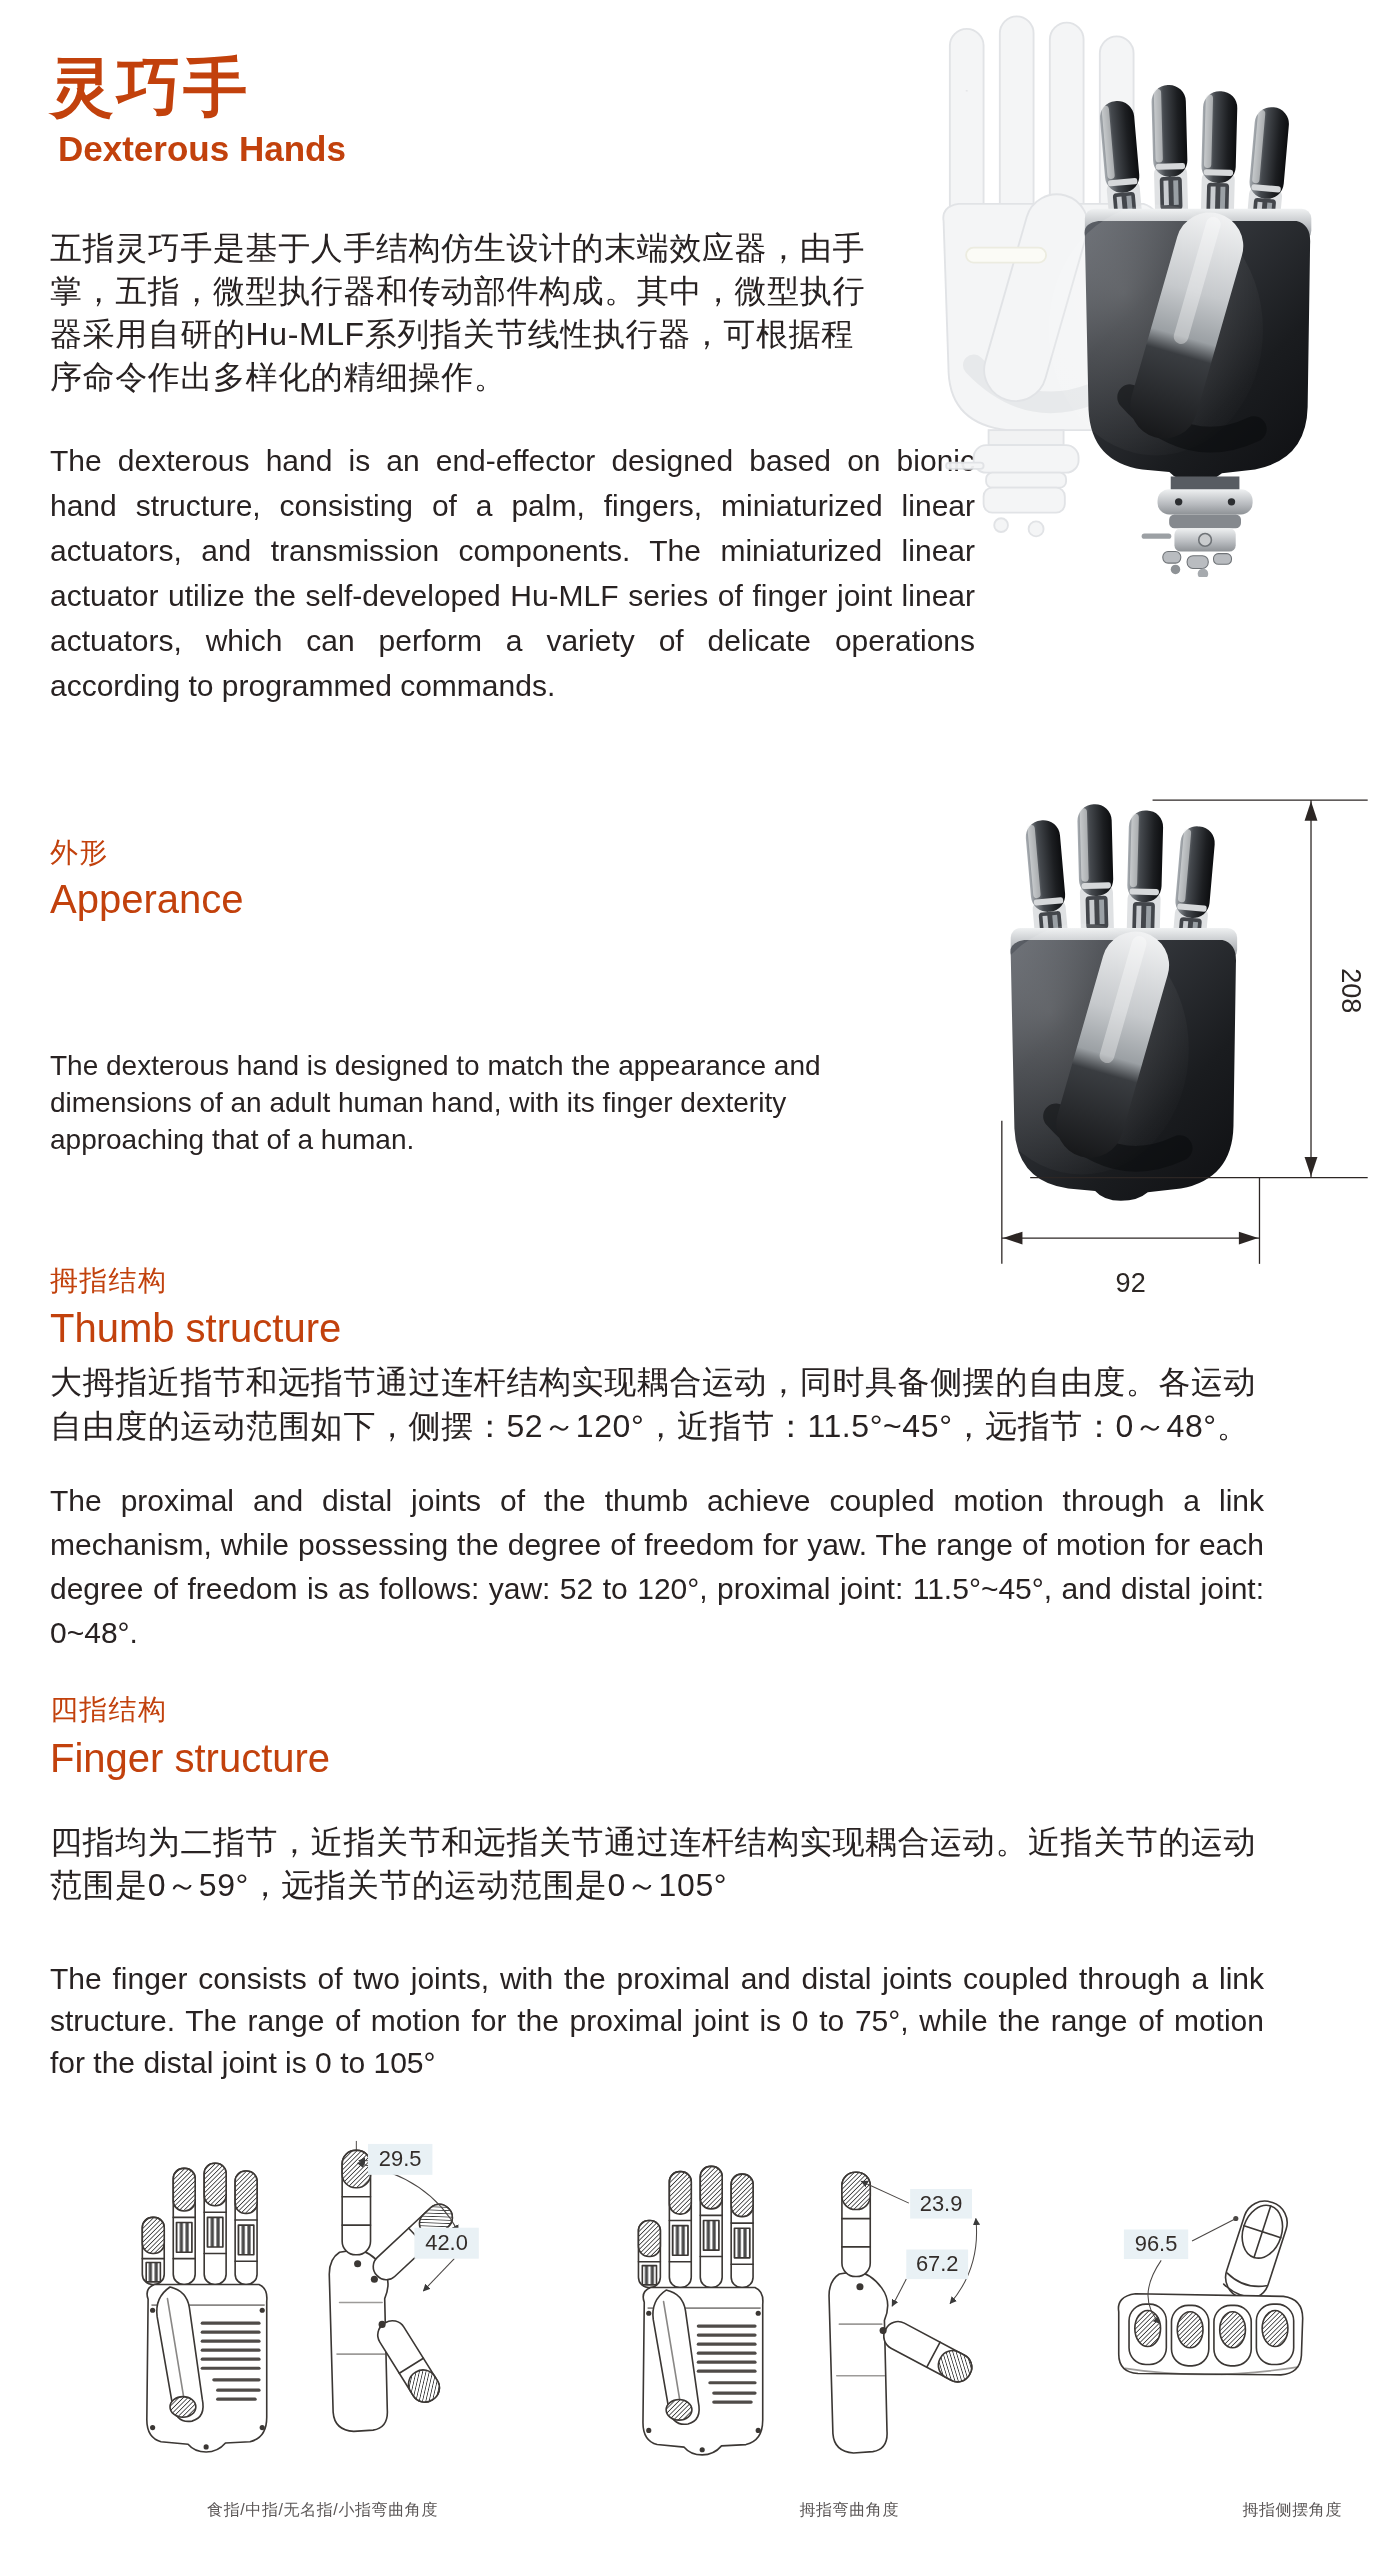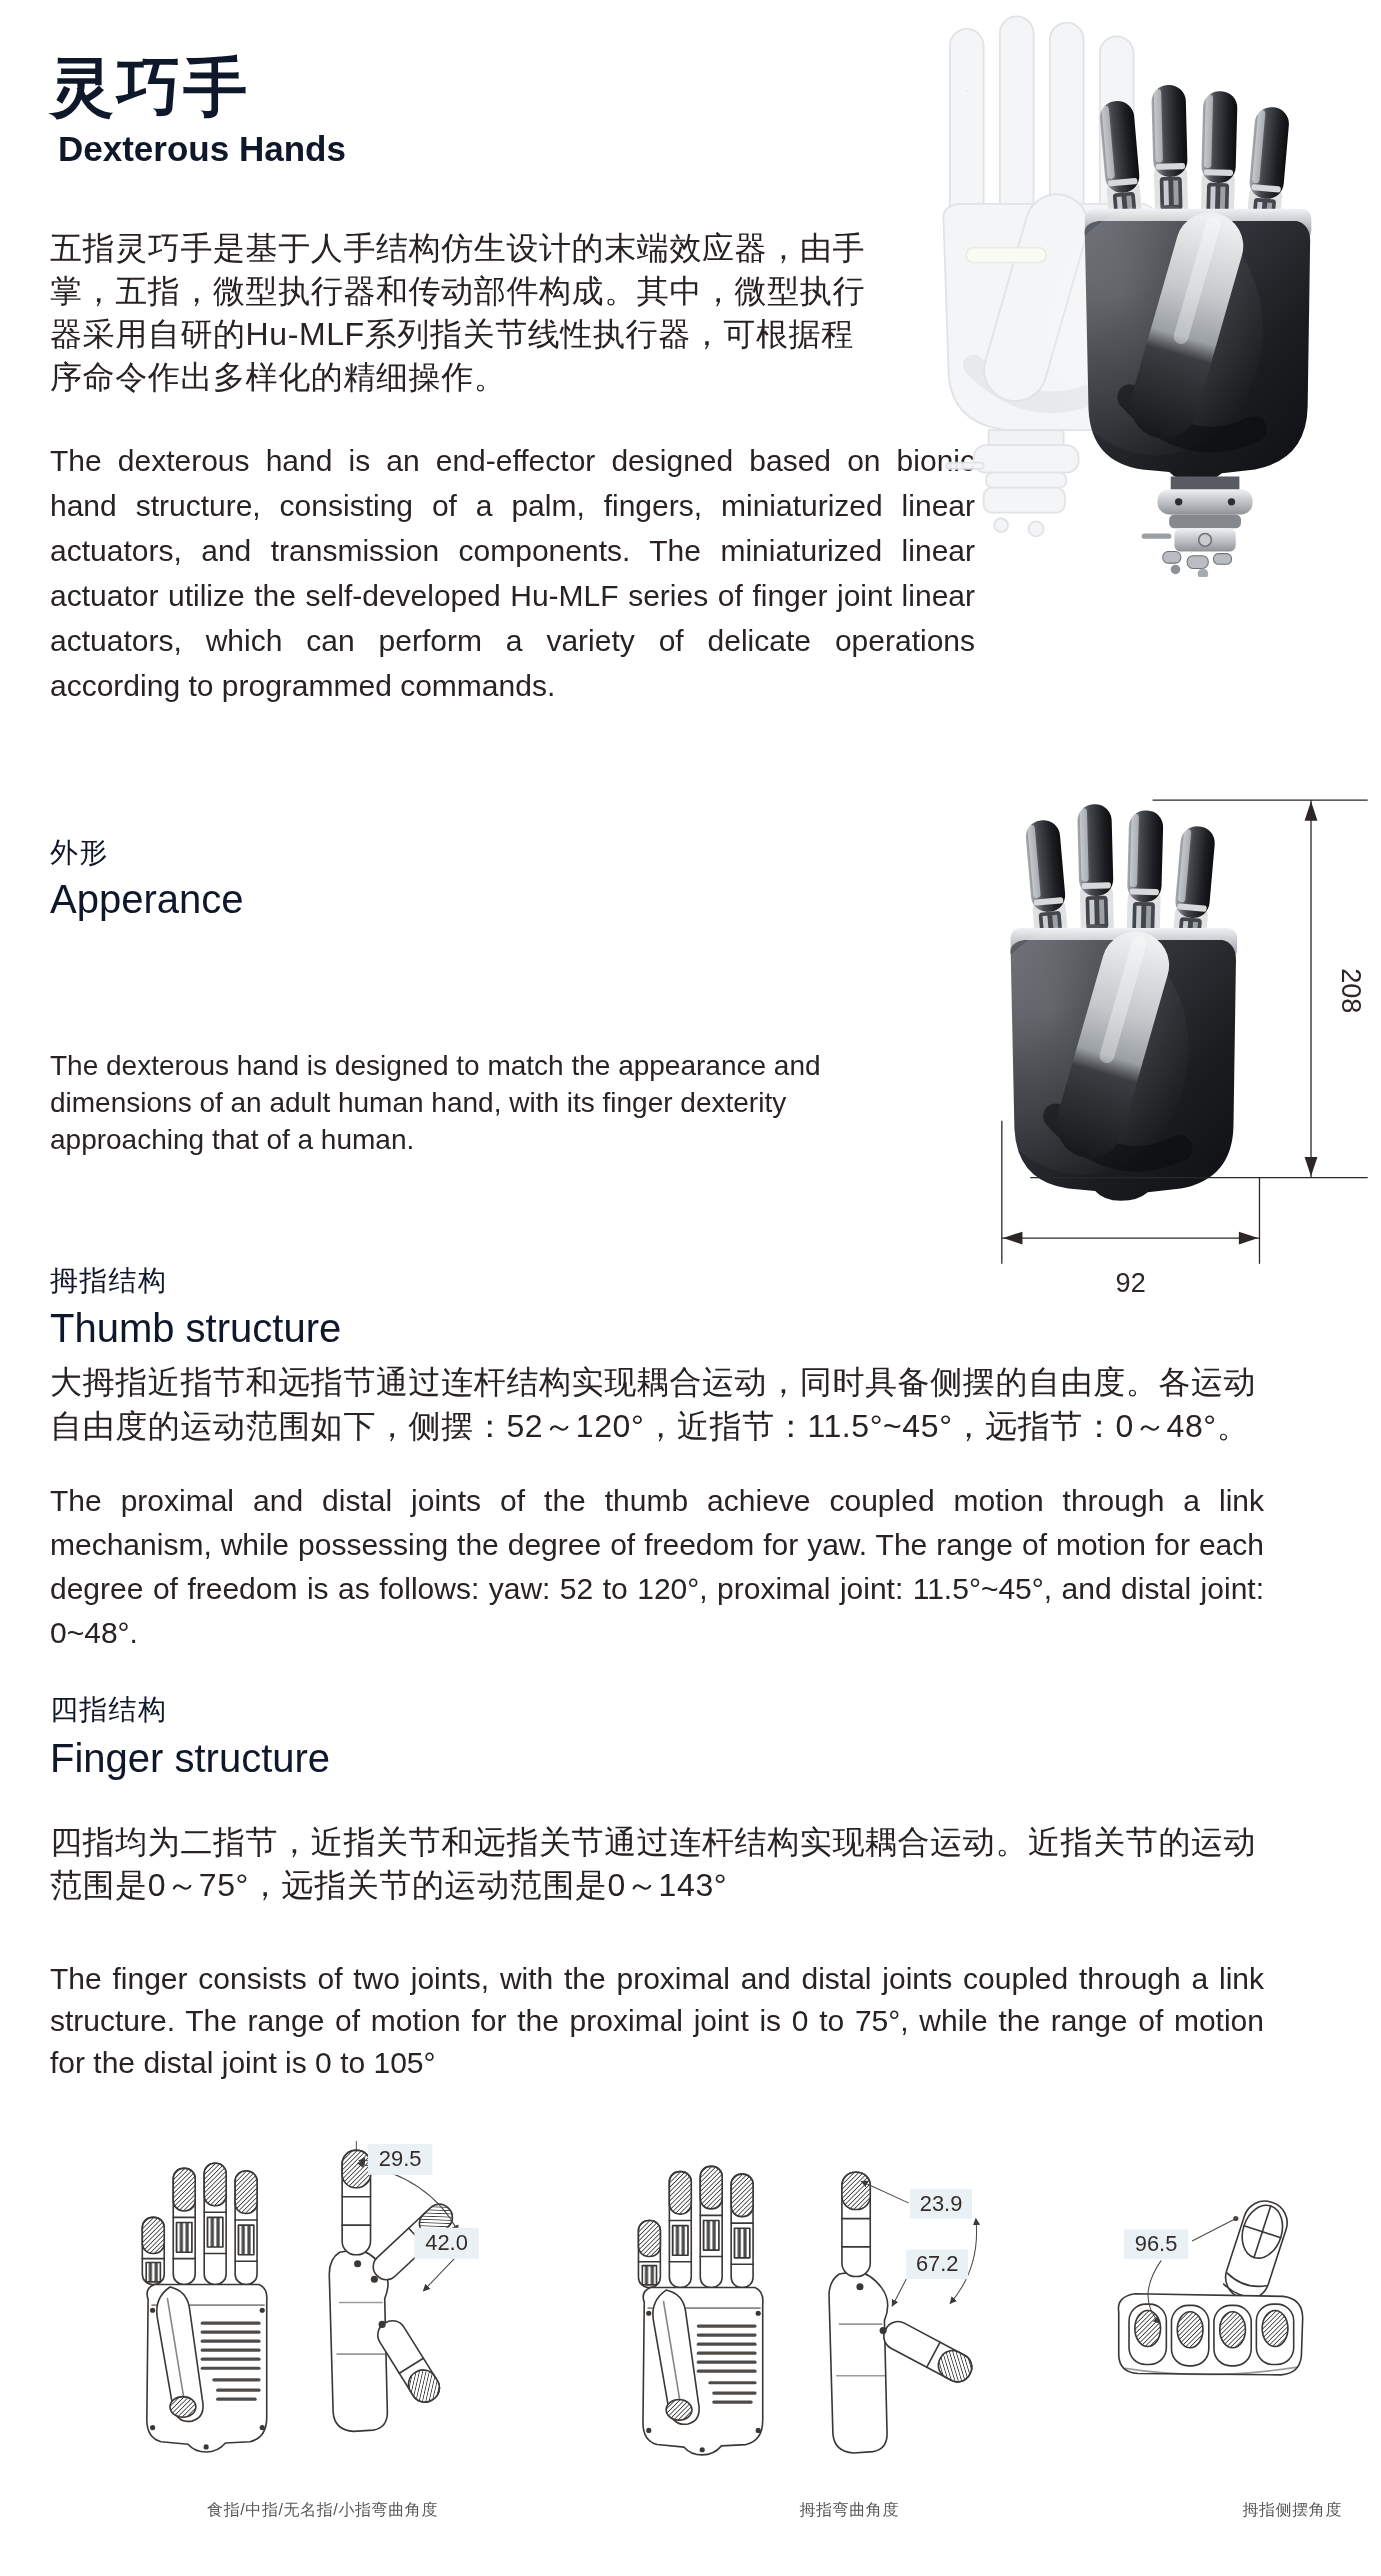--- a/index.html
+++ b/index.html
@@ -1,19 +1,19 @@
 <!DOCTYPE html>
 <html style="font-size:10.3px"><head>
 <meta charset="utf-8">
 <style>
   html,body{margin:0;padding:0;background:#ffffff;}
   #page{position:relative;width:1381px;height:2576px;background:#ffffff;overflow:hidden;
         font-family:"Liberation Sans","DejaVu Sans",sans-serif;color:#282222;}
   .abs{position:absolute;}
-  .cyan{color:#0f172a;}
+  .cyan{color:#c2410c;}
   .h1-zh{font-size:64px;font-weight:bold;line-height:1.0;letter-spacing:2.6px;}
   .h1-en{font-size:35px;font-weight:bold;letter-spacing:0;}
   .h2-zh{font-size:28px;font-weight:400;letter-spacing:1.3px;font-family:Liberation Mono, monospace;}
   .h2-en{font-size:40px;font-weight:400;}
   .zh-body{font-size:32px;letter-spacing:0.6px;white-space:pre-line;}
   .en-body{font-size:30px;}
   .pre{white-space:pre-line;}
   .just{text-align:justify;text-justify:inter-word;}
   .lh-intro-zh{line-height:43px;}
   .lh-intro-en{line-height:45px;}
@@ -313,21 +313,21 @@
 
   <div class="abs cyan h2-zh" style="left:50px;top:1262px;">拇指结构</div>
   <div class="abs cyan h2-en" style="left:50px;top:1306px;">Thumb structure</div>
   <div class="abs zh-body lh-thumb-zh pre" style="left:50px;top:1360px;width:1262px;">大拇指近指节和远指节通过连杆结构实现耦合运动，同时具备侧摆的自由度。各运动
 自由度的运动范围如下，侧摆：52～120°，近指节：11.5°~45°，远指节：0～48°。</div>
   <div class="abs en-body lh-thumb-en just" style="left:50px;top:1479px;width:1214px;">The proximal and distal joints of the thumb achieve coupled motion through a link mechanism, while possessing the degree of freedom for yaw. The range of motion for each degree of freedom is as follows: yaw: 52 to 120°, proximal joint: 11.5°~45°, and distal joint: 0~48°.</div>
 
   <div class="abs cyan h2-zh" style="left:50px;top:1691px;">四指结构</div>
   <div class="abs cyan h2-en" style="left:50px;top:1736px;">Finger structure</div>
   <div class="abs zh-body lh-finger-zh pre" style="left:50px;top:1821px;width:1262px;">四指均为二指节，近指关节和远指关节通过连杆结构实现耦合运动。近指关节的运动
-范围是0～75°，远指关节的运动范围是0～143°</div>
+范围是0～59°，远指关节的运动范围是0～105°</div>
   <div class="abs en-body lh-finger-en just" style="left:50px;top:1914px;width:1214px;">The finger consists of two joints, with the proximal and distal joints coupled through a link structure. The range of motion for the proximal joint is 0 to 75°, while the range of motion for the distal joint is 0 to 105°</div>
 
   <svg class="abs" style="left:132px;top:2122px;" width="361" height="361" viewBox="0 0 560 560">
     <use href="#lineFront" transform="translate(15,60)"></use>
     <use href="#lineSide1" transform="translate(292,30)"></use>
     <g stroke="#4a4644" stroke-width="1.6" fill="none">
       <line x1="352" y1="60" x2="366" y2="60" marker-start="url(#mA)"></line>
       <path d="M350 64 Q462 86 506 170" marker-start="url(#mA)" marker-end="url(#mA)"></path>
       <line x1="500" y1="212" x2="452" y2="262" marker-end="url(#mA)"></line>
     </g>

